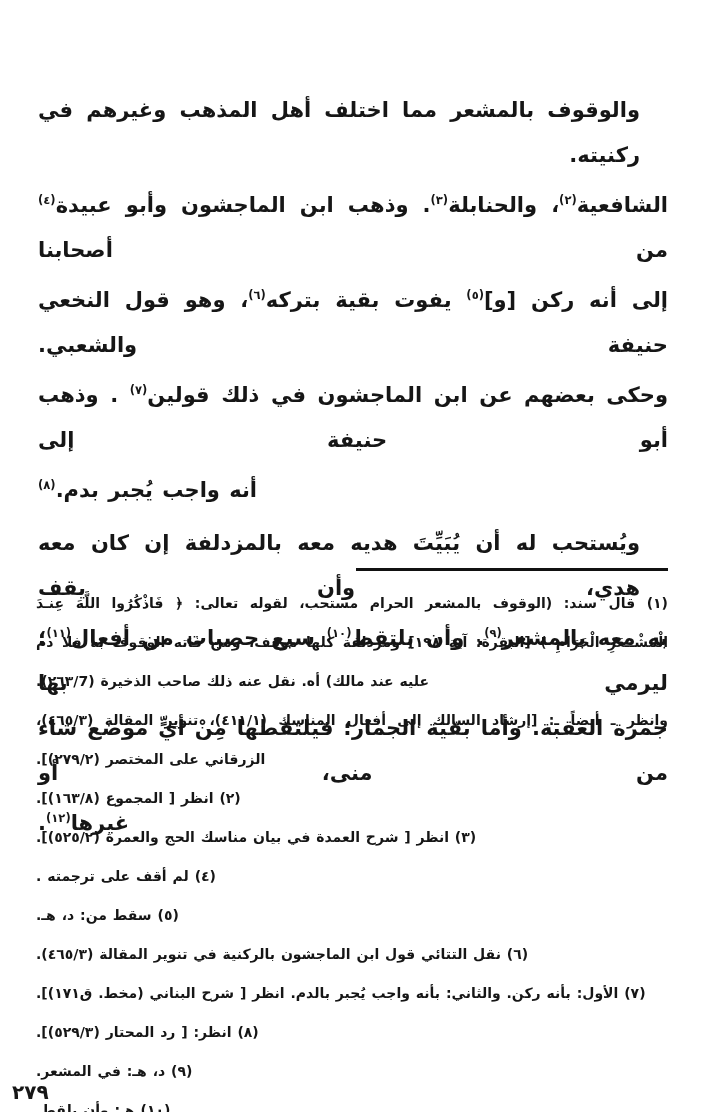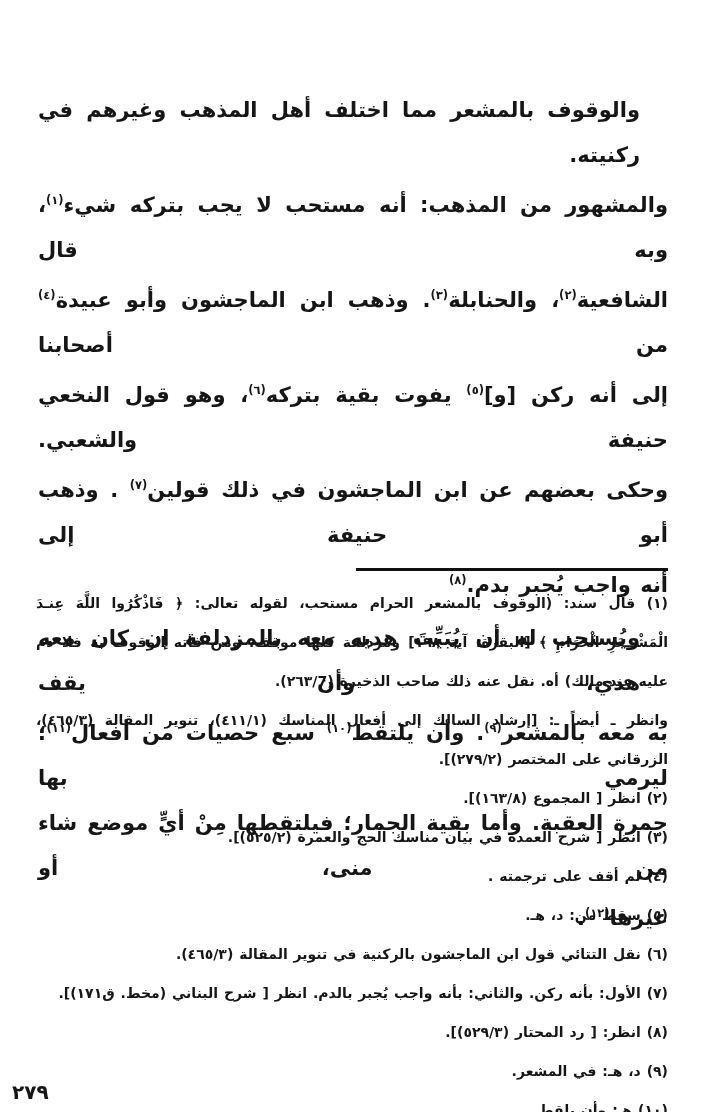--- a/index.html
+++ b/index.html
@@ -22,21 +22,21 @@
   .main {
     position: absolute;
     top: 44px; right: 35px;
     width: 630px;
   }
   .para + .para { margin-top: 8px; }
   .line {
     font-size: 21px;
     font-weight: 700;
     line-height: 45px;
-    text-align: right;
+    text-align: left;
     word-spacing: 2px;
   }
   .line.j {
     text-align: justify;
     text-align-last: justify;
   }
   .line.ind { padding-right: 28px; }
   .sup {
     font-size: 0.55em;
     vertical-align: super;
@@ -69,21 +69,20 @@
     font-weight: 700;
   }
 </style>
 </head>
 <body>
 
 <div class="page">
   <main class="main">
       <div class="para">
         <div class="line j ind"><span>والوقوف بالمشعر مما اختلف أهل المذهب وغيرهم في ركنيته.</span></div>
-        <div class="line j"><span>والمشهور من المذهب: أنه مستحب لا يجب بتركه شيء</span><span class="sup">(١)</span><span>، وبه قال</span></div>
         <div class="line j"><span>الشافعية</span><span class="sup">(٢)</span><span>، والحنابلة</span><span class="sup">(٣)</span><span>. وذهب ابن الماجشون وأبو عبيدة</span><span class="sup">(٤)</span><span> من أصحابنا</span></div>
         <div class="line j"><span>إلى أنه ركن [و]</span><span class="sup">(٥)</span><span> يفوت بقية بتركه</span><span class="sup">(٦)</span><span>، وهو قول النخعي حنيفة والشعبي.</span></div>
         <div class="line j"><span>وحكى بعضهم عن ابن الماجشون في ذلك قولين</span><span class="sup">(٧)</span><span> . وذهب أبو حنيفة إلى</span></div>
         <div class="line"><span>أنه واجب يُجبر بدم.</span><span class="sup">(٨)</span></div>
       </div>
       <div class="para">
         <div class="line j ind"><span>ويُستحب له أن يُبَيِّتَ هديه معه بالمزدلفة إن كان معه هدي، وأن يقف</span></div>
         <div class="line j"><span>به معه بالمشعر</span><span class="sup">(٩)</span><span>. وأن يلتقط</span><span class="sup">(١٠)</span><span> سبع حصيات من أفعال</span><span class="sup">(١١)</span><span>؛ ليرمي بها</span></div>
         <div class="line j"><span>جمرة العقبة. وأما بقية الجمار؛ فيلتقطها مِنْ أيٍّ موضع شاء من منى، أو</span></div>
         <div class="line"><span>غيرها</span><span class="sup">(١٢)</span><span>.</span></div>

